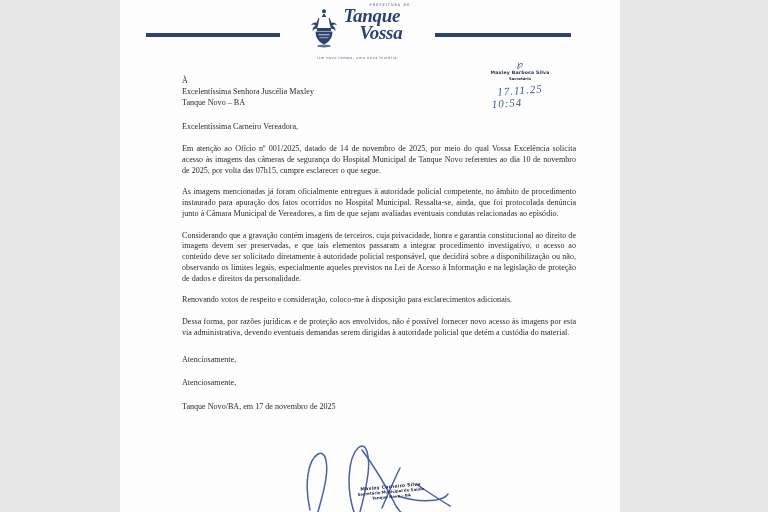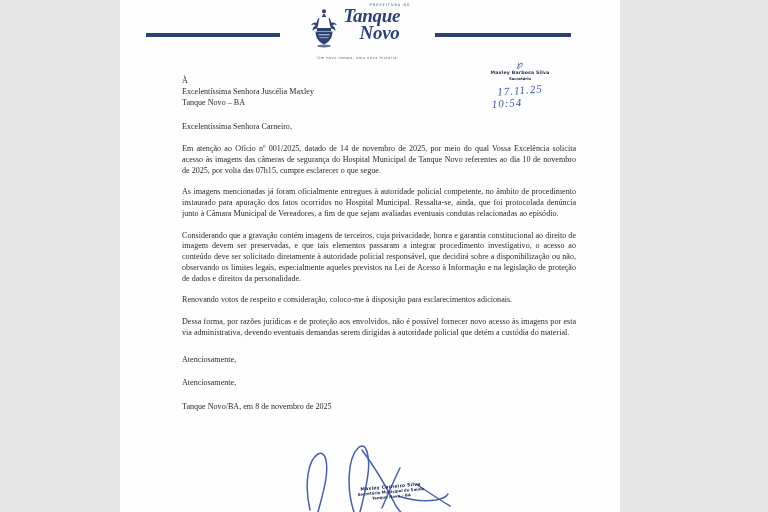--- a/index.html
+++ b/index.html
@@ -242,47 +242,47 @@
             <rect x="12.5" y="26" width="11" height="1.4" fill="#ffffff" opacity="0.55"></rect>
             <rect x="13.5" y="29" width="9" height="1.2" fill="#ffffff" opacity="0.45"></rect>
             <ellipse cx="18" cy="38" rx="7" ry="1.4" opacity="0.75"></ellipse>
           </g>
         </svg>
 
         <div class="wordmark">
           <div class="wm-top">PREFEITURA DE</div>
           <div class="wm-main">
             <div class="l1">Tanque</div>
-            <div class="l2">Novo</div>
+            <div class="l2">Vossa</div>
           </div>
         </div>
       </div>
 
       <div class="tagline" style="position:absolute; left:160px; top:54px; width:156px;">Um novo tempo, uma nova história.</div>
     </div>
 
     <div id="body">
 
       <div class="addr">
         <div class="addr-line">À</div>
         <div class="addr-line">Excelentíssima Senhora Juscélia Maxley</div>
         <div class="addr-line">Tanque Novo – BA</div>
       </div>
 
-      <div class="salutation">Excelentíssima Senhora Carneiro,</div>
+      <div class="salutation">Excelentíssima Carneiro Vereadora,</div>
 
       <p class="para">Em atenção ao Ofício nº 001/2025, datado de 14 de novembro de 2025, por meio do qual Vossa Excelência solicita acesso às imagens das câmeras de segurança do Hospital Municipal de Tanque Novo referentes ao dia 10 de novembro de 2025, por volta das 07h15, cumpre esclarecer o que segue.</p>
       <p class="para">As imagens mencionadas já foram oficialmente entregues à autoridade policial competente, no âmbito de procedimento instaurado para apuração dos fatos ocorridos no Hospital Municipal. Ressalta-se, ainda, que foi protocolada denúncia junto à Câmara Municipal de Vereadores, a fim de que sejam avaliadas eventuais condutas relacionadas ao episódio.</p>
       <p class="para">Considerando que a gravação contém imagens de terceiros, cuja privacidade, honra e garantia constitucional ao direito de imagem devem ser preservadas, e que tais elementos passaram a integrar procedimento investigativo, o acesso ao conteúdo deve ser solicitado diretamente à autoridade policial responsável, que decidirá sobre a disponibilização ou não, observando os limites legais, especialmente aqueles previstos na Lei de Acesso à Informação e na legislação de proteção de dados e direitos da personalidade.</p>
       <p class="para">Renovando votos de respeito e consideração, coloco-me à disposição para esclarecimentos adicionais.</p>
       <p class="para">Dessa forma, por razões jurídicas e de proteção aos envolvidos, não é possível fornecer novo acesso às imagens por esta via administrativa, devendo eventuais demandas serem dirigidas à autoridade policial que detém a custódia do material.</p>
 
       <div class="closing-1">Atenciosamente,</div>
       <div class="closing-2">Atenciosamente,</div>
-      <div class="place-date">Tanque Novo/BA, em 8 de novembro de 2025</div>
+      <div class="place-date">Tanque Novo/BA, em 17 de novembro de 2025</div>
     </div>
 
     <div id="receipt-stamp">
       <div class="stamp-glyph">℘</div>
       <div class="stamp-name">Maxley Barbosa Silva</div>
       <div class="stamp-role">Secretário</div>
       <div class="hand hand-date">17.11.25</div>
       <div class="hand hand-time">10:54</div>
     </div>
 

